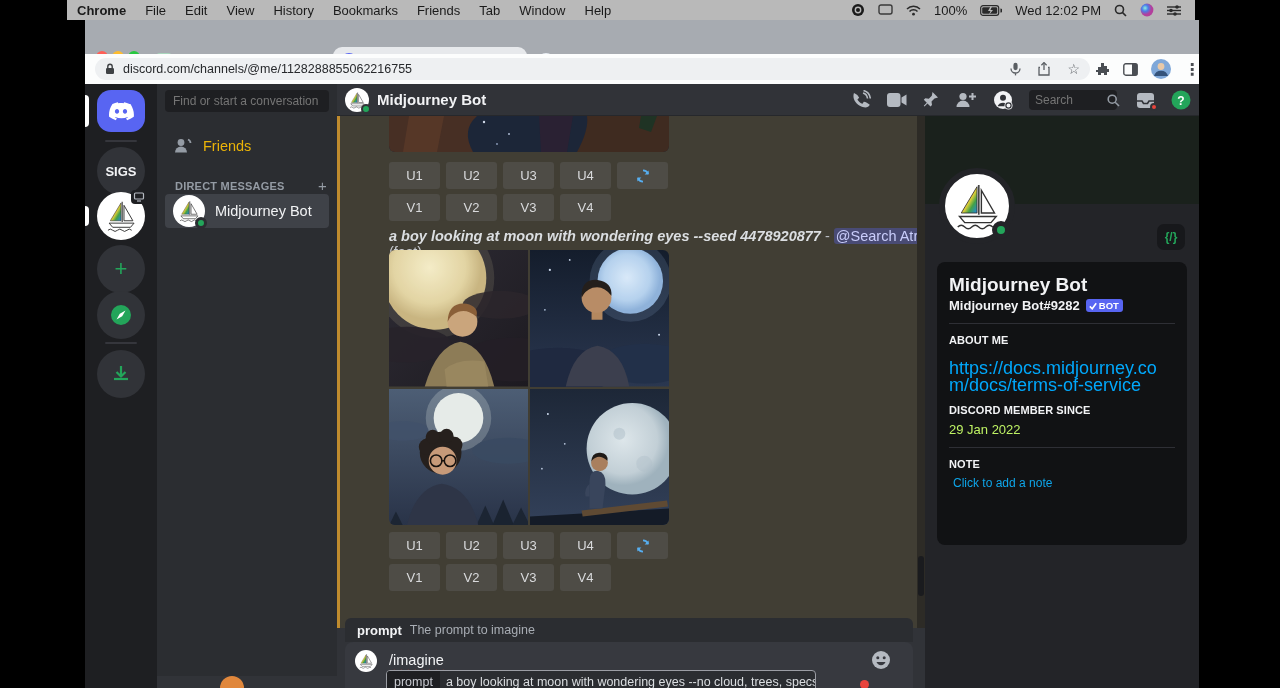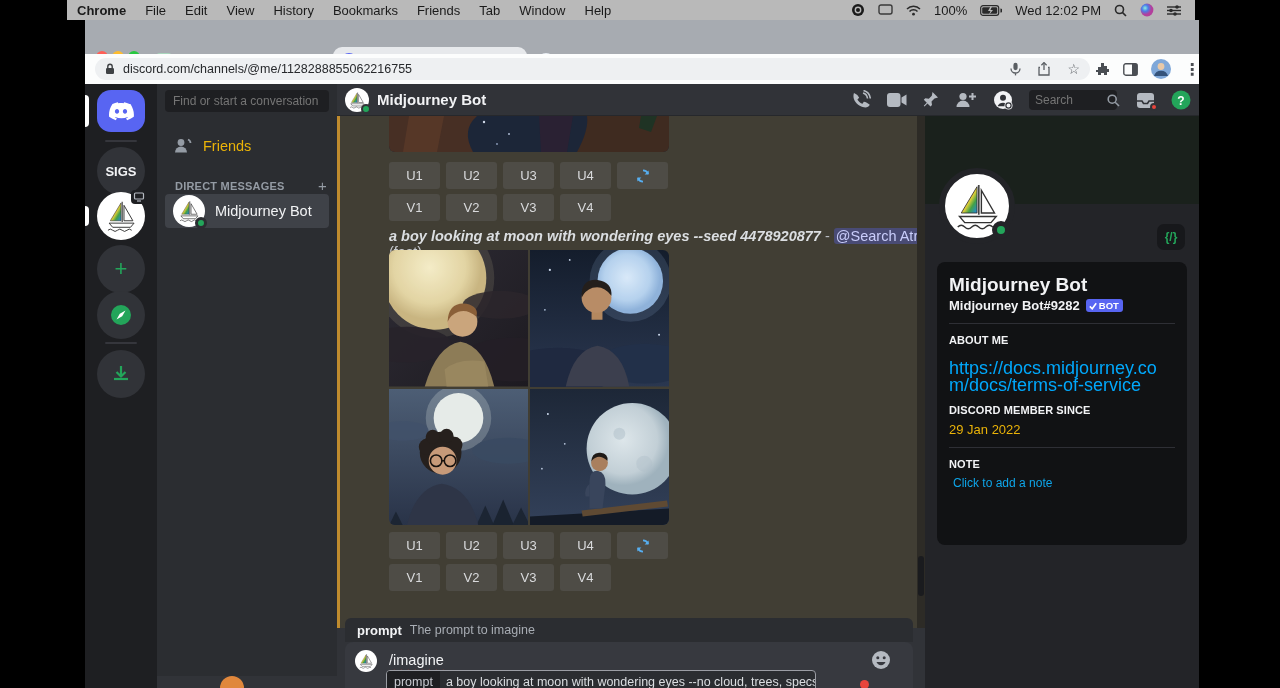--- a/index.html
+++ b/index.html
@@ -121,21 +121,21 @@
   #pname { color:#f2f3f5; font-size:19px; font-weight:700; }
   #ptag-row { display:flex; align-items:center; gap:6px; margin-top:2px; }
   #ptag { color:#f2f3f5; font-size:13px; font-weight:600; }
   #bot-badge { background:#5865f2; color:#fff; font-size:9.5px; font-weight:700; border-radius:3px;
     padding:1px 4px 1px 3px; display:inline-flex; align-items:center; gap:2px; }
   .pdiv { height:1px; background:#2e2f35; margin:10px 0; }
   .plabel { color:#f2f3f5; font-size:11px; font-weight:700; letter-spacing:.01em; margin-bottom:6px; }
   #about-text { color:#dbdee1; font-size:12.8px; line-height:17px; }
   .cmd-hl { background:rgba(88,101,242,.35); color:#dee0fc; border-radius:3px; padding:0 2px; }
   #plink { color:#00a8fc; font-size:18px; line-height:17px; margin:14px 0 10px; word-break:break-all; }
-  #member-since-val { color:#eab308; font-size:13px; margin-top:2px; }
+  #member-since-val { color:#bef264; font-size:13px; margin-top:2px; }
   #note-ph { color:#0ea5e9; font-size:12px; margin-left:4px; }
 
   svg { display:block; }
 </style>
 </head>
 <body>
 
 <svg width="0" height="0" style="position:absolute">
   <defs>
     <linearGradient id="rainbow" x1="0" y1="0" x2="1" y2="1">

